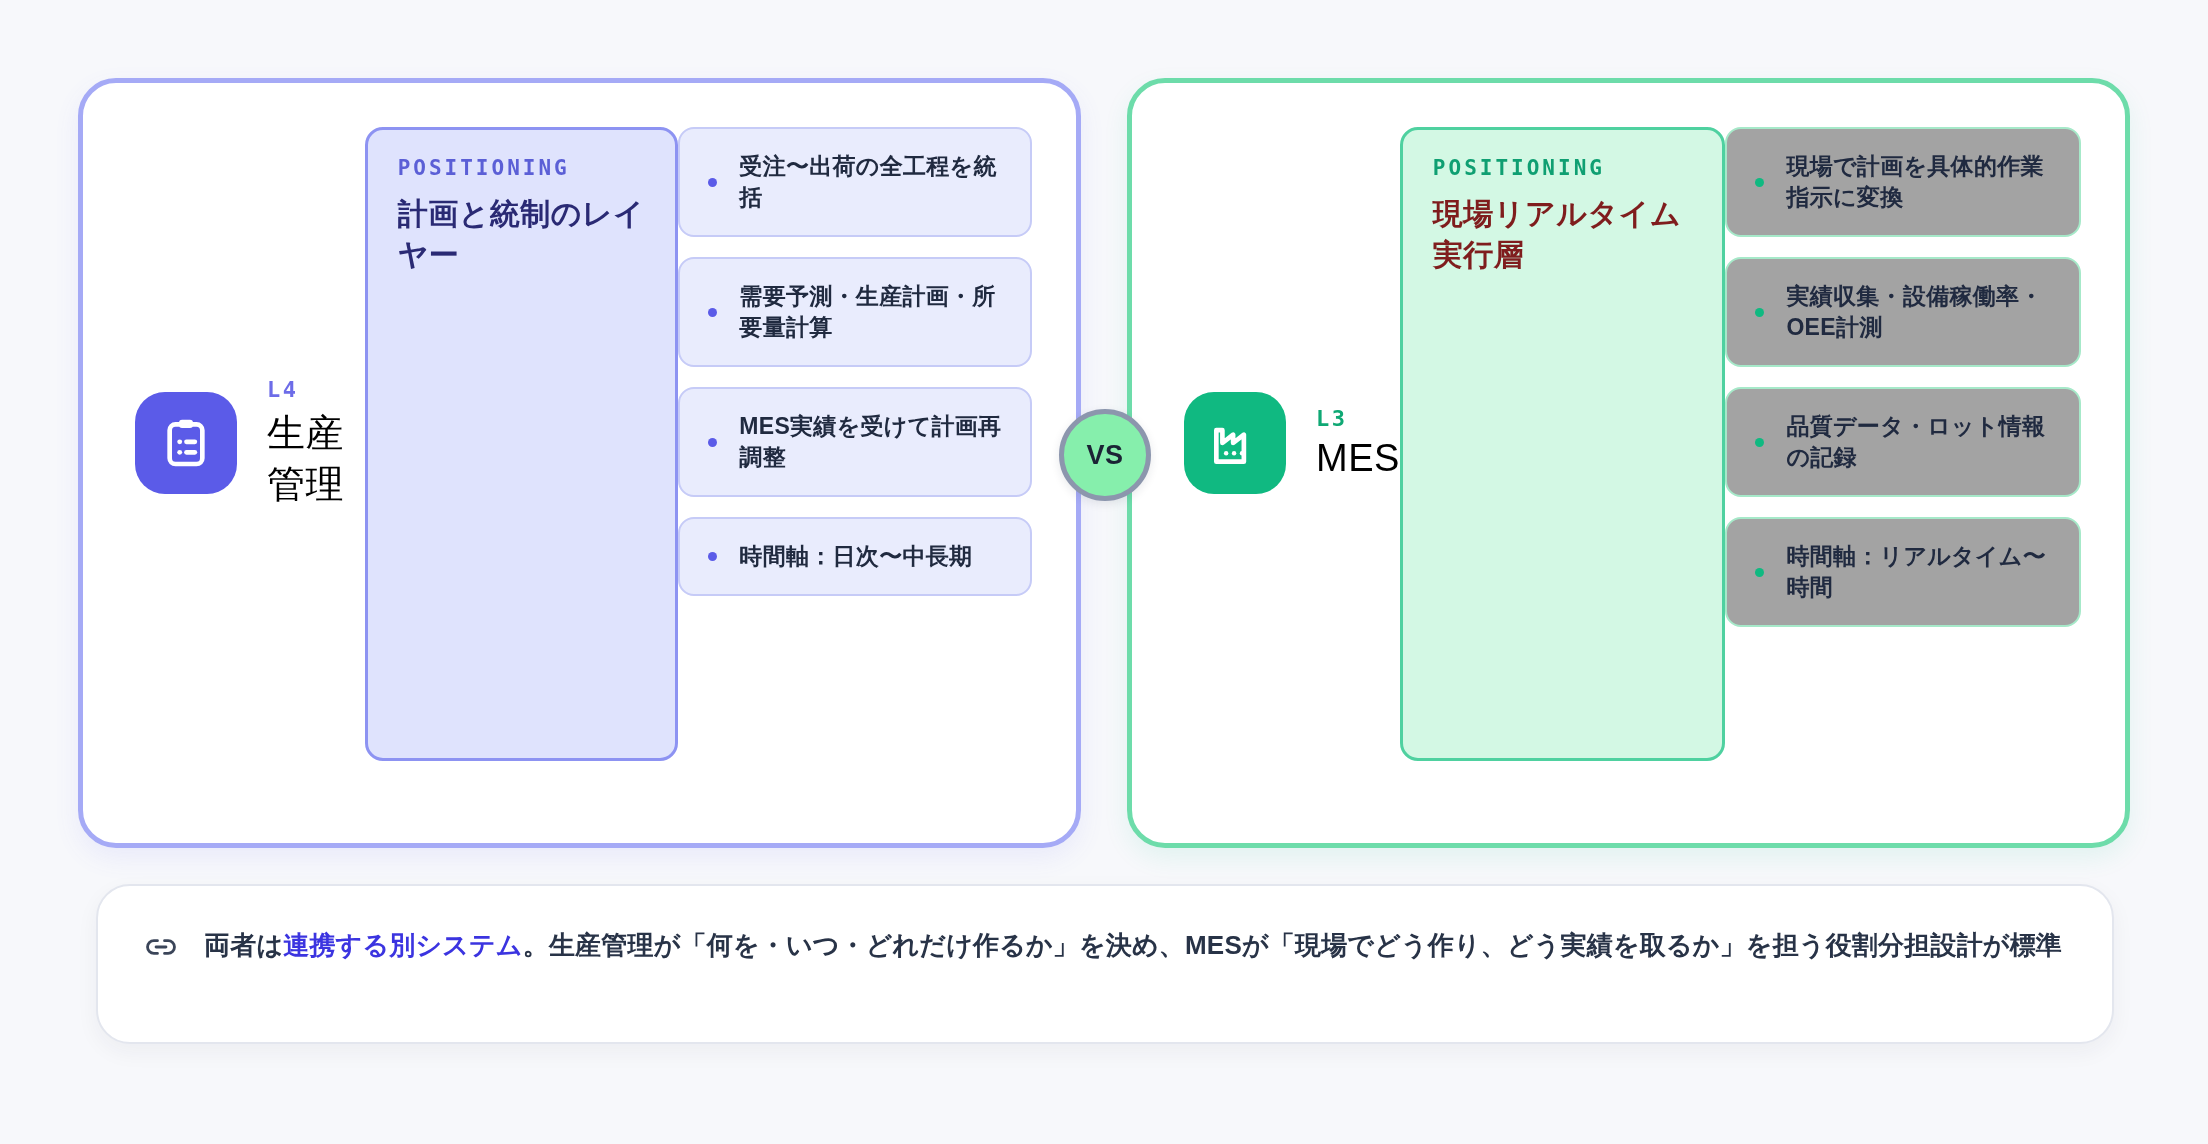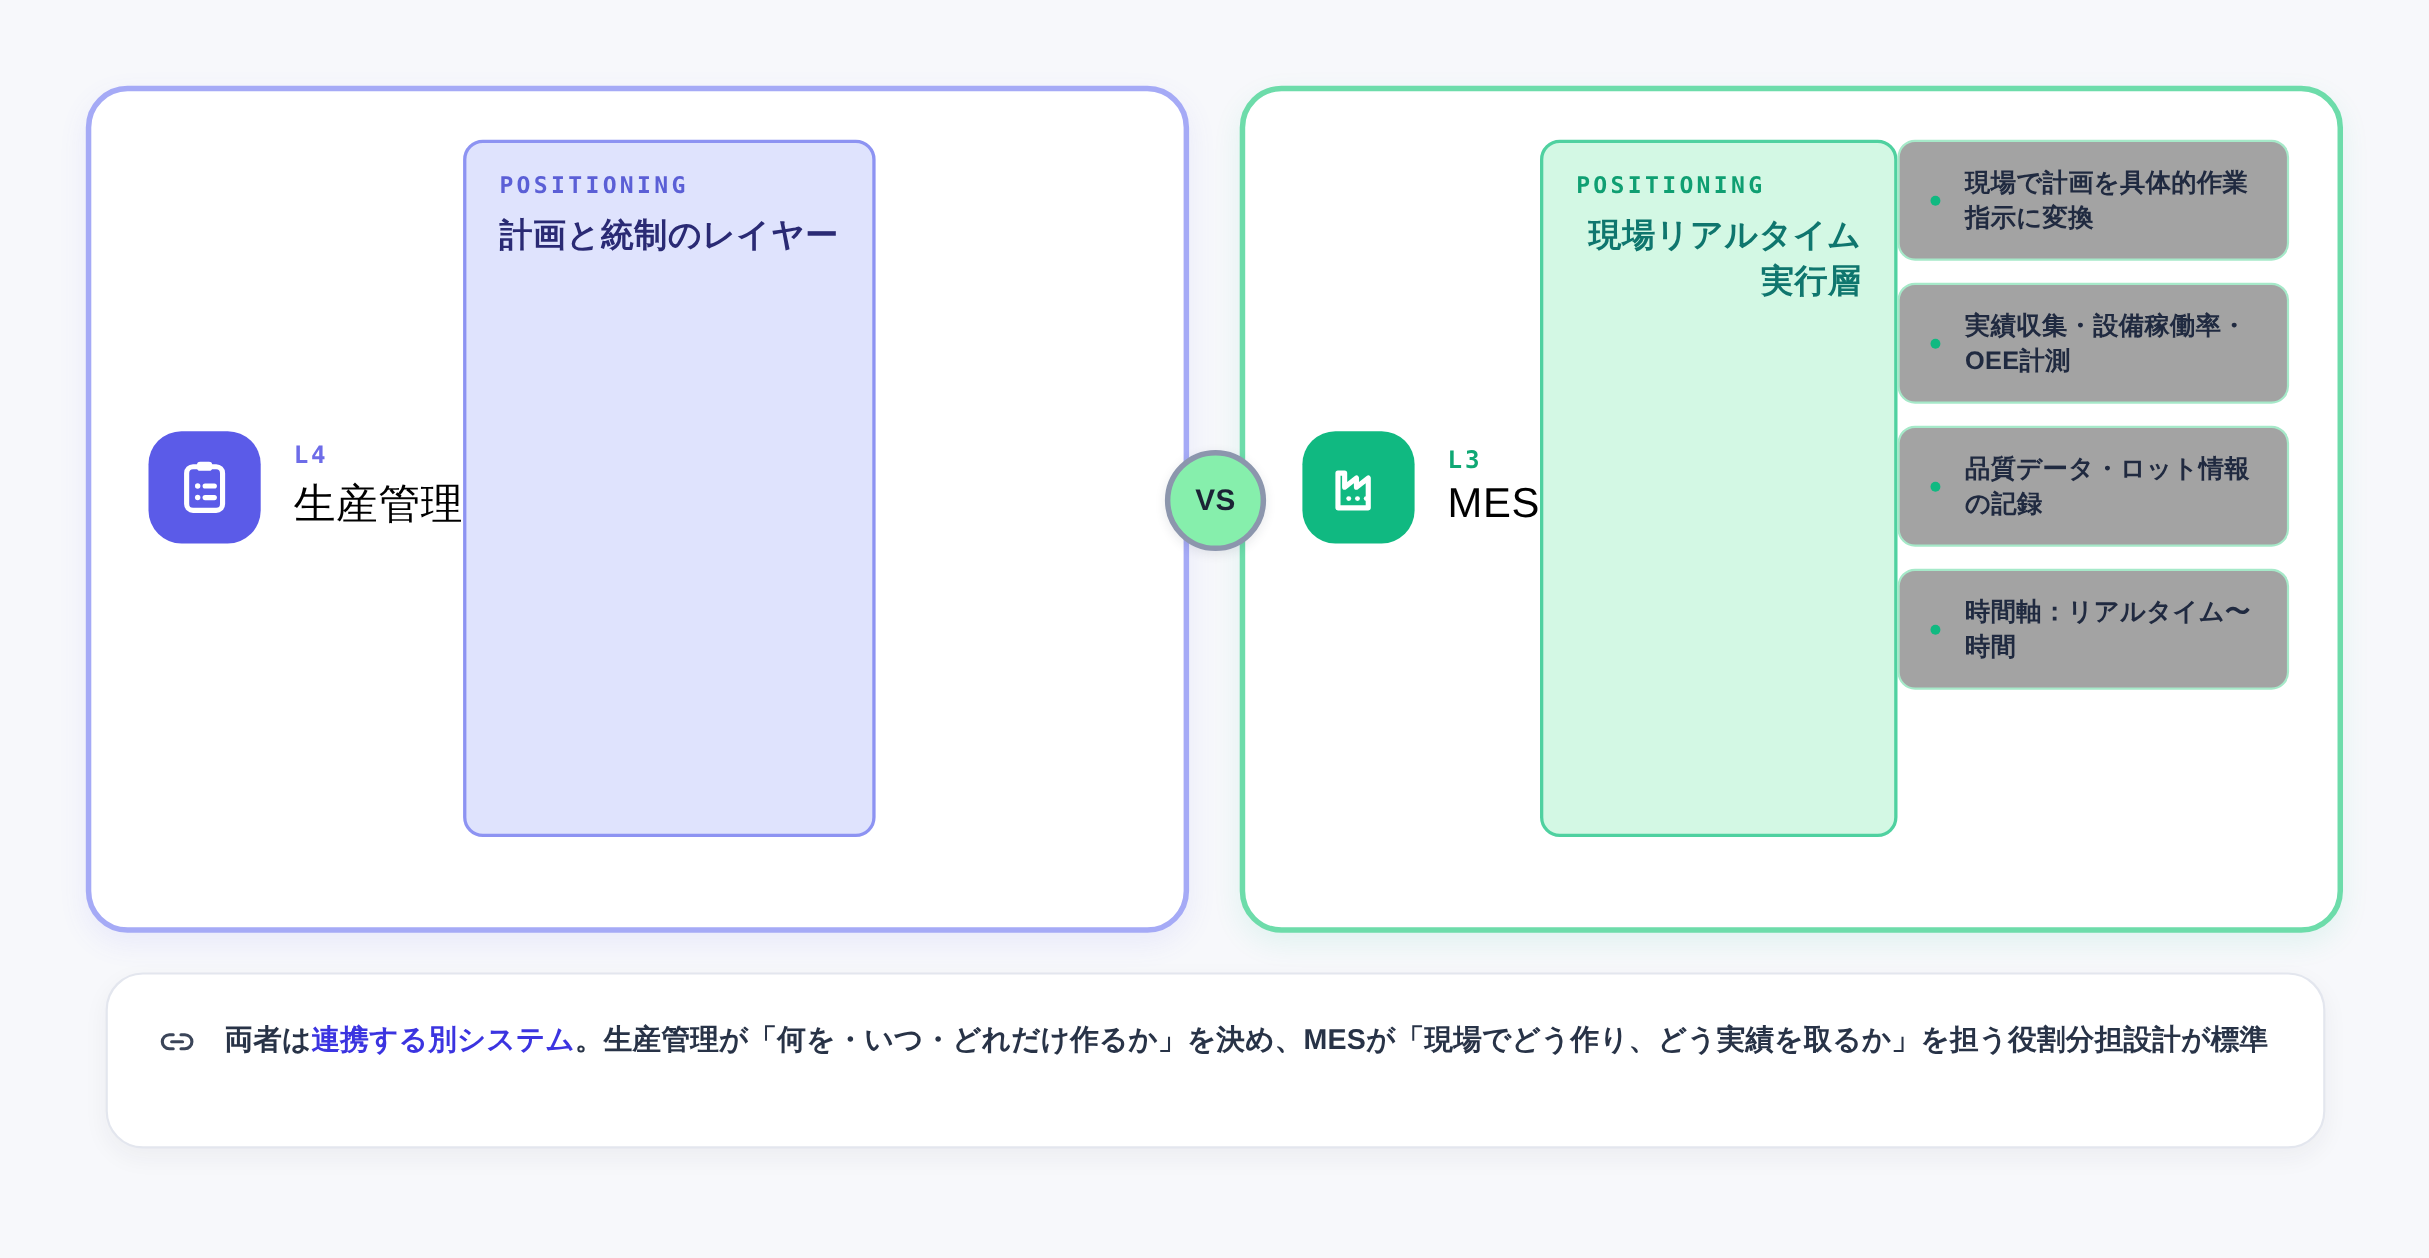--- a/index.html
+++ b/index.html
@@ -89,21 +89,21 @@
     font-size: 21px;
     font-weight: 700;
     letter-spacing: 3px;
     margin-bottom: 14px;
   }
   .pos-label.purple { color: #5b5fd6; }
   .pos-label.green  { color: #0f9f72; }
 
   .pos-value { font-size: 30px; font-weight: 700; letter-spacing: .5px; }
   .pos-value.purple { color: #2a2a74; }
-  .pos-value.green  { color: #0f766e; text-align: right; }
+  .pos-value.green  { color: #7f1d1d; }
 
   
   .feature-list { display: flex; flex-direction: column; gap: 20px; }
 
   .feature {
     border-radius: 16px;
     padding: 22px 28px;
     display: flex;
     align-items: center;
     gap: 22px;
@@ -188,20 +188,38 @@
           <div class="level purple">L4</div>
           <div class="card-title">生産管理</div>
         </div>
       </div>
 
       <div class="positioning purple">
         <div class="pos-label purple">POSITIONING</div>
         <div class="pos-value purple">計画と統制のレイヤー</div>
       </div>
 
+      <div class="feature-list">
+        <div class="feature purple">
+          <span class="dot purple"></span>
+          <span class="feature-text">受注〜出荷の全工程を統括</span>
+        </div>
+        <div class="feature purple">
+          <span class="dot purple"></span>
+          <span class="feature-text">需要予測・生産計画・所要量計算</span>
+        </div>
+        <div class="feature purple">
+          <span class="dot purple"></span>
+          <span class="feature-text">MES実績を受けて計画再調整</span>
+        </div>
+        <div class="feature purple">
+          <span class="dot purple"></span>
+          <span class="feature-text">時間軸：日次〜中長期</span>
+        </div>
+      </div>
     </div>
 
     <div class="card right">
 
       <div class="card-head">
         <div class="badge-icon green">
           <svg viewBox="0 0 24 24" fill="none" stroke="#ffffff" stroke-width="2" stroke-linecap="round" stroke-linejoin="round">
             <path d="M4 20V6.5h2.6V12l4.6-3.6V12l4.6-3.6V20z"></path>
             <circle cx="8.2" cy="16.4" r="0.95" fill="#ffffff" stroke="none"></circle>
             <circle cx="11.6" cy="16.4" r="0.95" fill="#ffffff" stroke="none"></circle>

